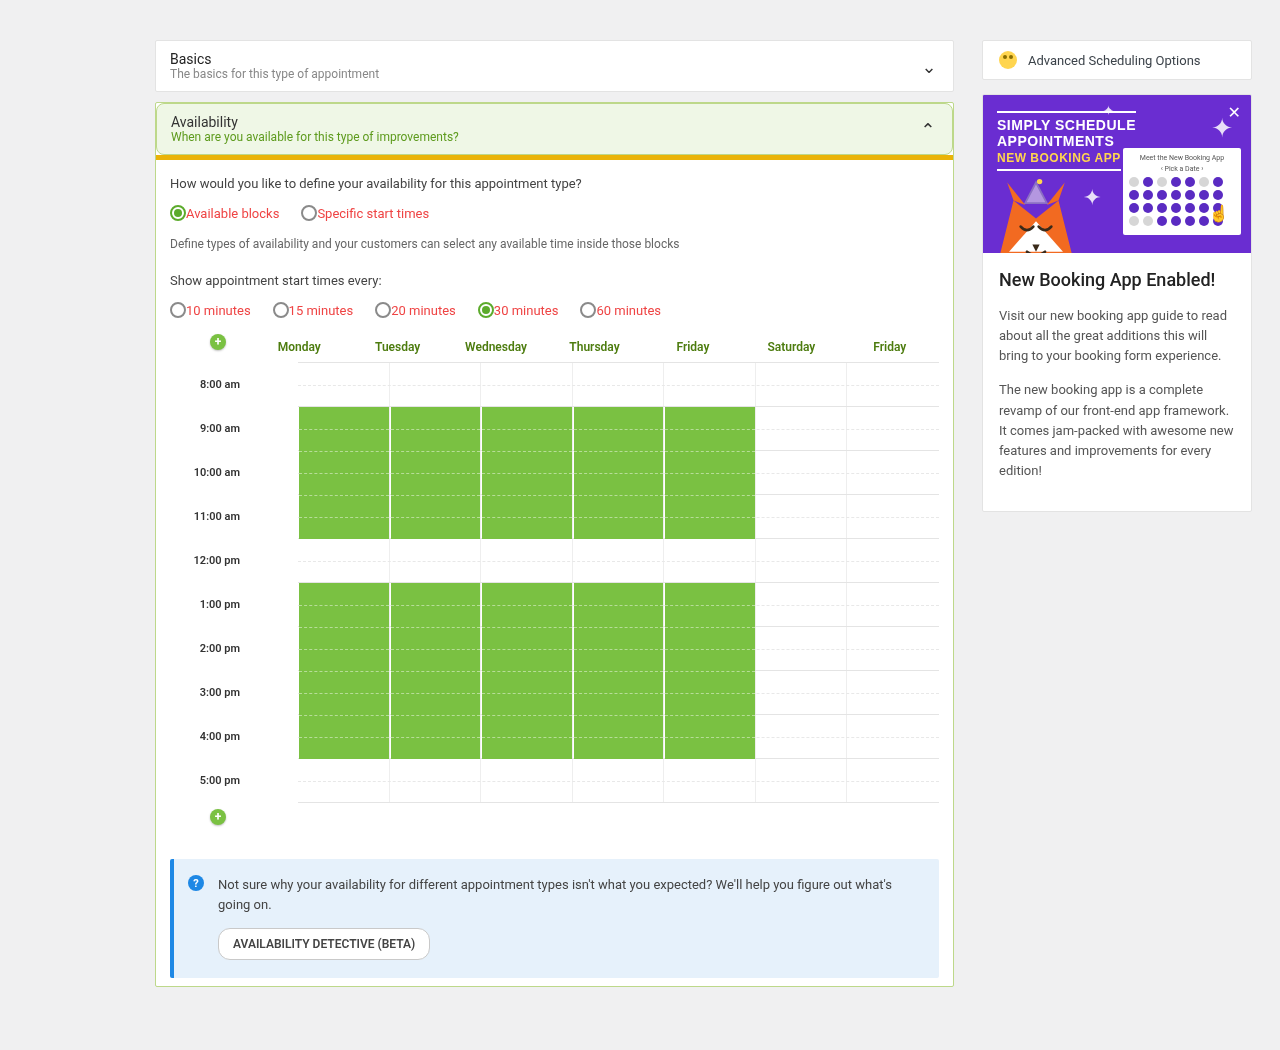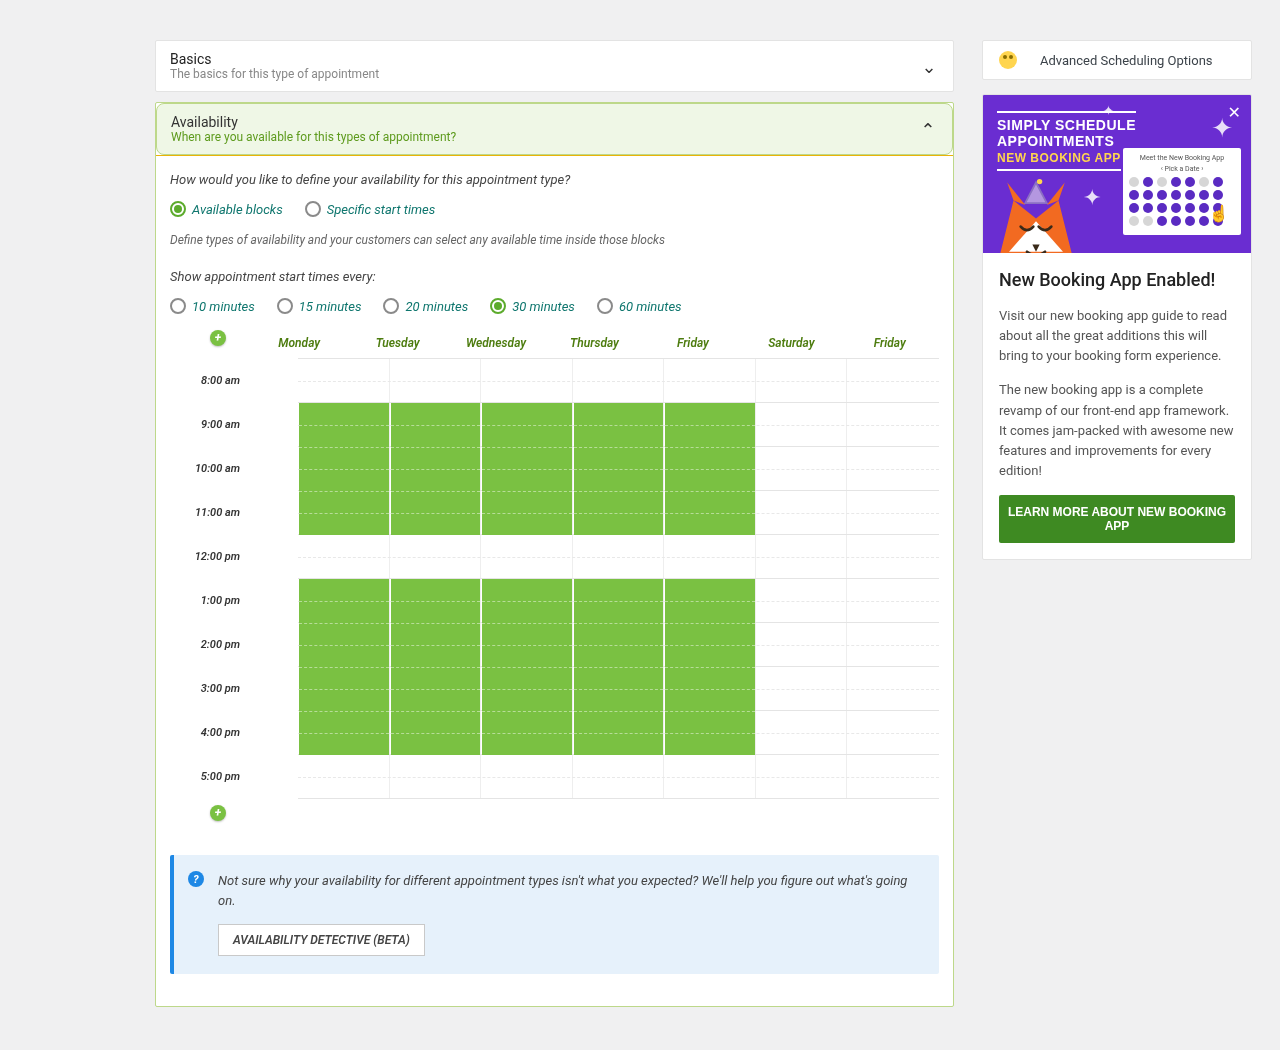--- a/index.html
+++ b/index.html
@@ -39,30 +39,29 @@
   .acc-open .acc-head {
     background: #eff7e6;
     border: 1px solid #bdd88a;
     border-radius: 8px;
   }
   .acc-open { border: 1px solid #bdd88a; }
   .acc-open .acc-title { color: #333; }
   .acc-open .acc-sub { color: #5e9b1e; }
 
   .acc-body {
-    padding: 16px 14px 32px;
-    border-top: 1px solid #eab308;
-    font-style: italic;
+    padding: 16px 14px 8px;
+    border-top: 5px solid #eab308;
   }
   .prompt { font-size: 13px; color: #444; margin-bottom: 14px; }
 
   .radio-row { display: flex; gap: 22px; margin-bottom: 16px; }
   .radio-opt {
-    display: flex; align-items: center; gap: 6px; cursor: pointer;
-    font-size: 13px; color: #0f766e;
+    display: flex; align-items: center; cursor: pointer;
+    font-size: 13px; color: #ef4444;
   }
   .radio-ring {
     width: 16px; height: 16px; border: 2px solid #8a8a8a; border-radius: 50%;
     display: flex; align-items: center; justify-content: center;
   }
   .radio-ring.sel { border-color: #5cab2c; }
   .radio-dot {
     width: 8px; height: 8px; border-radius: 50%; background: #5cab2c;
   }
   .helper { font-size: 12px; color: #666; margin-bottom: 22px; }
@@ -141,28 +140,28 @@
   }
   .info .icirc {
     position: absolute; left: 14px; top: 16px;
     width: 16px; height: 16px; border-radius: 50%;
     background: #1e88e5; color: #fff; font-size: 11px; font-weight: 700;
     display: flex; align-items: center; justify-content: center;
   }
   .info p { margin: 0 0 14px; font-size: 13px; color: #444; line-height: 1.5; }
   .btn-outline {
     display: inline-block;
-    background: #fff; border: 1px solid #c9c9c9; border-radius: 0;
+    background: #fff; border: 1px solid #c9c9c9; border-radius: 12px;
     padding: 8px 14px; font-size: 12px; font-weight: 600; color: #444;
     cursor: pointer;
   }
 
   
   .side-card { background: #fff; border: 1px solid #e3e3e3; border-radius: 2px; }
-  .opt-row { display: flex; align-items: center; gap: 23px; padding: 10px 16px; font-size: 13px; cursor: pointer; }
+  .opt-row { display: flex; align-items: center; gap: 11px; padding: 10px 16px; font-size: 13px; cursor: pointer; }
   .opt-circle { width: 18px; height: 18px; border-radius: 50%; background: #ffd54f; position: relative; }
   .opt-circle::after { content: ""; position: absolute; left: 4px; top: 4px; width: 4px; height: 4px; border-radius: 50%; background: #8a6d00; box-shadow: 6px 0 0 #8a6d00; }
   .showmore { text-align: center; padding: 12px 0 14px; font-size: 12px; font-weight: 600; color: #555; cursor: pointer; }
 
   .promo { background: #fff; border: 1px solid #e3e3e3; border-radius: 2px; margin-top: 14px; overflow: hidden; }
   .promo-hero {
     background: #6a2dd1; color: #fff; padding: 16px 14px 0; height: 158px;
     position: relative; overflow: hidden;
   }
   .promo-hero .x { position: absolute; top: 8px; right: 10px; color: #fff; font-size: 16px; cursor: pointer; }
@@ -211,21 +210,21 @@
           <div class="acc-sub">The basics for this type of appointment</div>
         </div>
         <div class="chev">⌄</div>
       </div>
     </div>
 
     <div class="card acc-open">
       <div class="acc-head">
         <div class="titles">
           <div class="acc-title">Availability</div>
-          <div class="acc-sub">When are you available for this types of appointment?</div>
+          <div class="acc-sub">When are you available for this type of improvements?</div>
         </div>
         <div class="chev" style="transform:rotate(180deg);">⌄</div>
       </div>
 
       <div class="acc-body">
         <div class="prompt">How would you like to define your availability for this appointment type?</div>
 
         <div class="radio-row">
           <div class="radio-opt">
             <span class="radio-ring sel">
@@ -571,17 +570,16 @@
               <span class="d"></span>
               <span class="d"></span>
             </div>
           <span class="hand">☝</span>
         </div>
       </div>
       <div class="promo-body">
         <h3>New Booking App Enabled!</h3>
         <p>Visit our new booking app guide to read about all the great additions this will bring to your booking form experience.</p>
         <p>The new booking app is a complete revamp of our front-end app framework. It comes jam-packed with awesome new features and improvements for every edition!</p>
-        <button class="btn-green">LEARN MORE ABOUT NEW BOOKING APP</button>
       </div>
     </div>
   </div>
 </div>
 
 </body></html>

